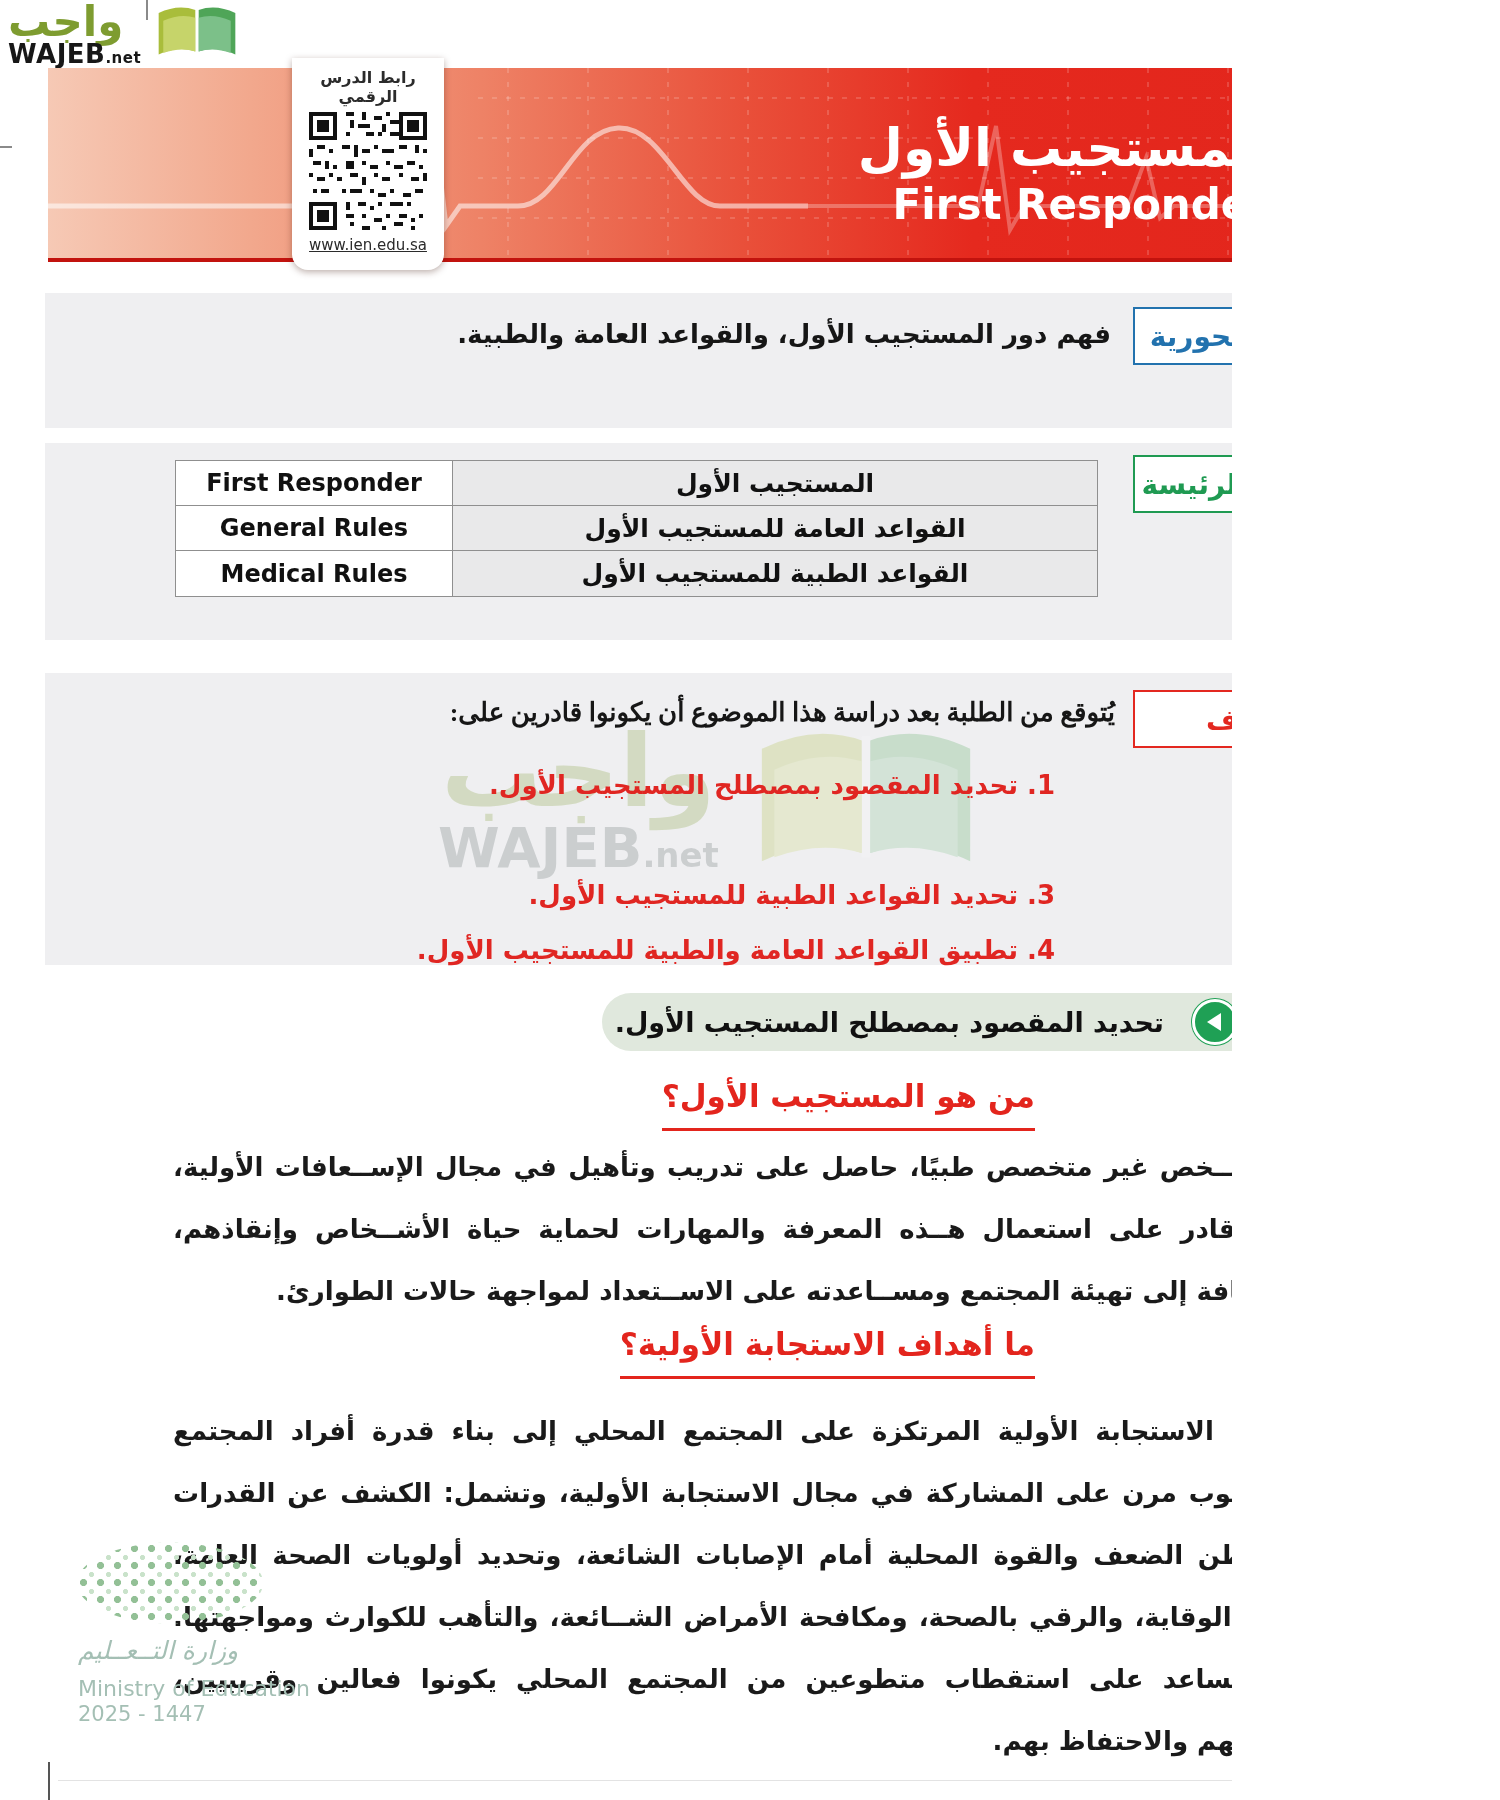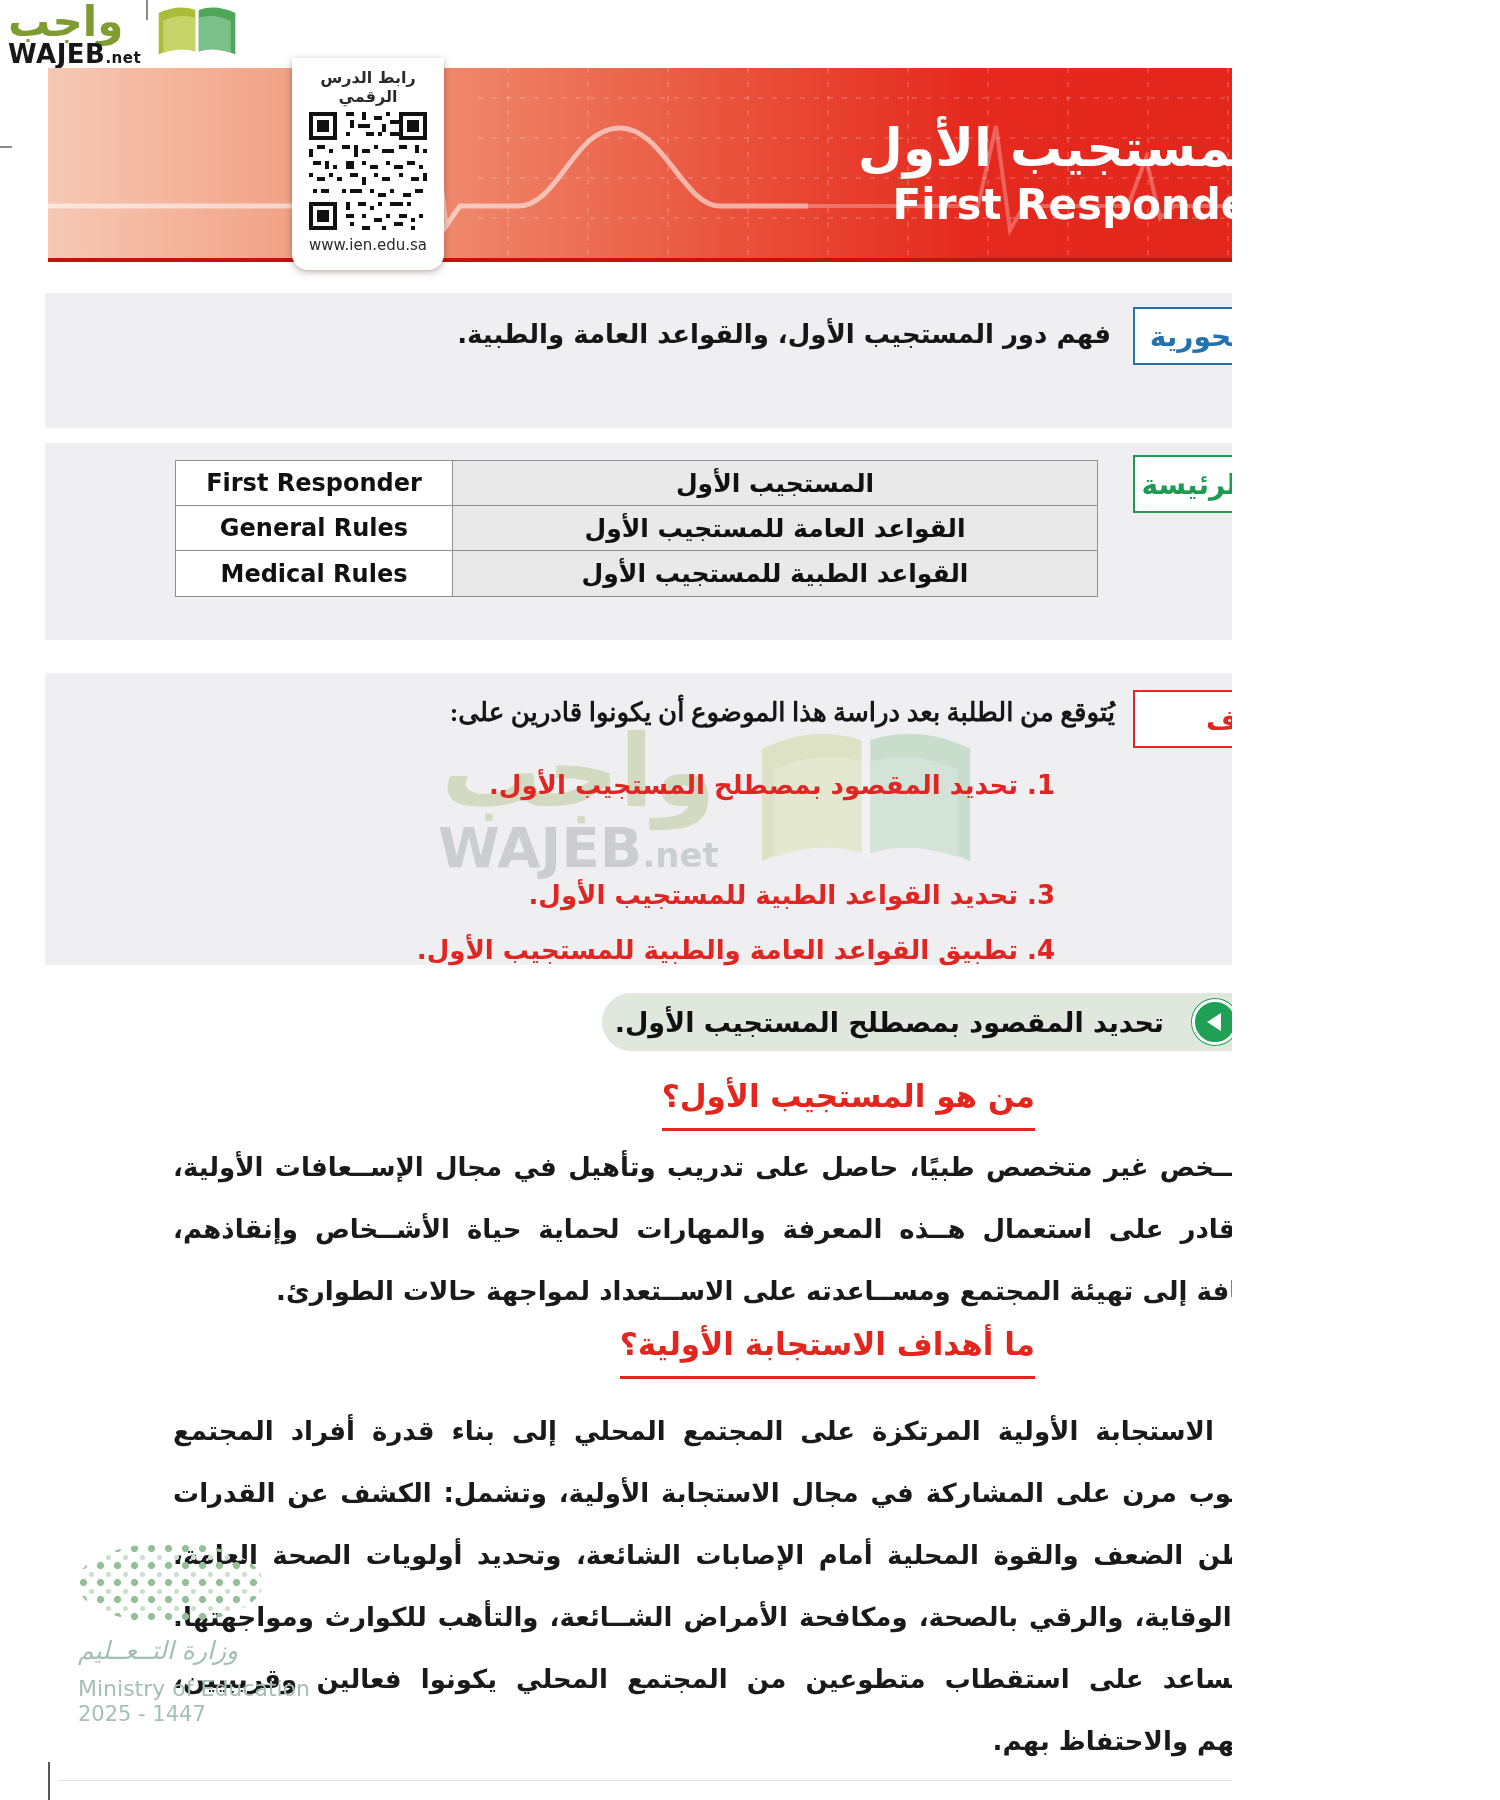--- a/index.html
+++ b/index.html
@@ -24,21 +24,21 @@
   .banner-titles .t-en{font-size:42px;font-weight:bold;line-height:50px;}
   .banner-heart{position:absolute;right:178px;top:58px;font-size:48px;color:#ffffff;}
   .lesson-tab{position:absolute;right:10px;top:62px;width:212px;height:70px;background:#fff;
               border-radius:35px;display:flex;align-items:center;justify-content:center;
               font-size:31px;font-weight:bold;color:#3e3e3e;letter-spacing:1px;}
   
   .qr-card{position:absolute;left:292px;top:58px;width:152px;height:212px;background:#fff;
            border-radius:0 0 16px 16px;box-shadow:0 2px 7px rgba(60,20,10,.35);text-align:center;}
   .qr-card .qt{margin-top:10px;font-size:16px;font-weight:bold;color:#2b2b2b;}
   .qr-card svg{width:118px;height:118px;margin-top:6px;}
-  .qr-card .qu{font-size:15px;color:#2b2b2b;margin-top:2px;}
+  .qr-card .qu{font-size:15px;color:#2b2b2b;margin-top:2px;text-decoration:underline;}
   
   .gbox{position:absolute;left:45px;width:1438px;background:#efeff1;}
   .slabel{position:absolute;left:1088px;width:350px;height:58px;background:#fff;
           box-sizing:border-box;display:flex;flex-direction:row;}
   .slabel .stext{flex:1;display:flex;align-items:center;justify-content:center;
                  font-size:28px;font-weight:bold;}
   .slabel .sblock{width:96px;height:100%;}
   .b-blue{border:2px solid #2272ae;} .b-blue .stext{color:#2272ae;} .b-blue .sblock{background:#2272ae;}
   .b-green{border:2px solid #1f9a52;} .b-green .stext{color:#1f9a52;} .b-green .sblock{background:#1f9a52;}
   .b-red{border:2px solid #e32820;} .b-red .stext{color:#e32820;} .b-red .sblock{background:#e32820;}

